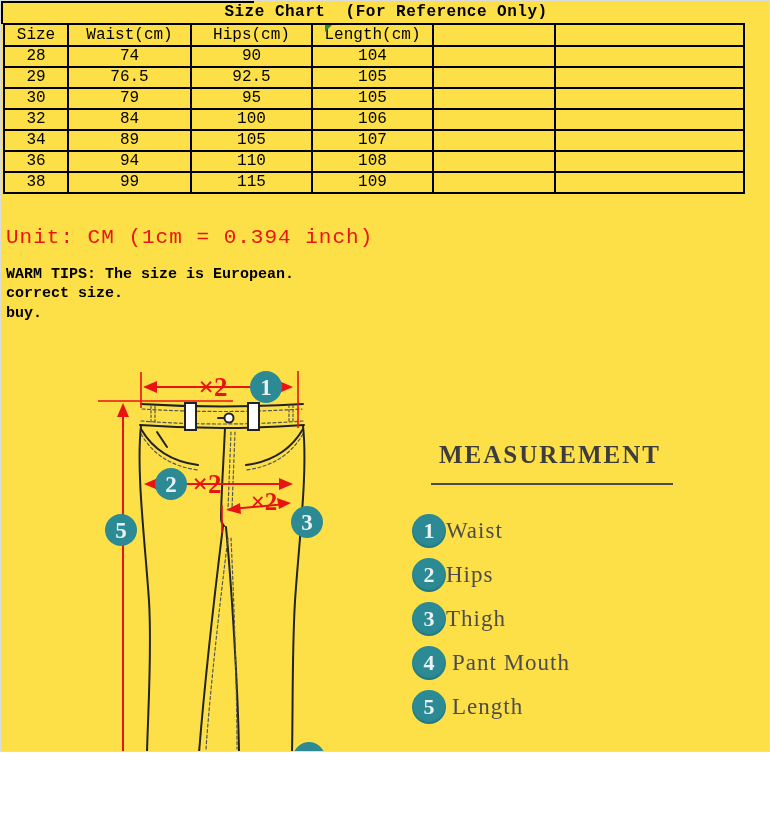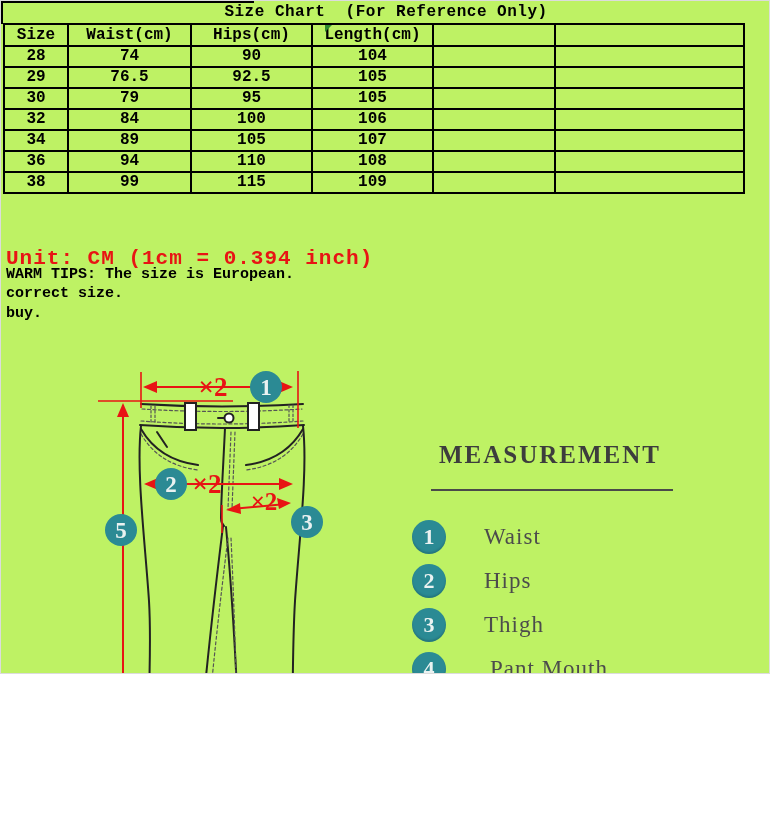--- a/index.html
+++ b/index.html
@@ -1,61 +1,61 @@
 <!DOCTYPE html>
 <html><head>
 <meta charset="utf-8">
 <style>
   html,body{margin:0;padding:0;background:#fff;}
   .page{
-    position:relative;width:770px;height:674px;background:#bef264;
+    position:relative;width:770px;height:752px;background:#fde047;
     font-family:"Liberation Mono",monospace;overflow:hidden;
     box-sizing:border-box;border:1px solid #dcdcdc;
   }
   
   .tborder-top{position:absolute;left:0;top:0;width:253px;height:2px;background:#000;}
   .tborder-left{position:absolute;left:0;top:0;width:2px;height:23px;background:#000;}
   .page-title{
     position:absolute;top:2px;left:0;width:770px;text-align:center;
     font-size:16px;font-weight:bold;color:#000;white-space:pre;letter-spacing:.5px;
   }
   
   table.size-table{position:absolute;top:22px;left:2px;border-collapse:collapse;table-layout:fixed;}
   table.size-table th,table.size-table td{
     border:2px solid #000;padding:0;margin:0;text-align:center;vertical-align:middle;
-    font-family:"Liberation Mono",monospace;font-weight:bold;font-size:16px;color:#000;
+    font-family:"Liberation Mono",monospace;font-weight:normal;font-size:16px;color:#000;
     height:19px;line-height:19px;overflow:hidden;position:relative;
   }
   table.size-table th{height:20px;}
   .c0{width:64px}.c1{width:123px}.c2{width:121px}.c3{width:121px}.c4{width:122px}.c5{width:189px}
   .cell-flag{
     position:absolute;left:324px;top:24px;width:0;height:0;
     border-top:7px solid #2e8b2e;border-right:7px solid transparent;
   }
   
-  .unit-note{position:absolute;left:5px;top:246px;font-size:21px;font-weight:bold;letter-spacing:1px;}
+  .unit-note{position:absolute;left:5px;top:225px;font-size:21px;font-weight:normal;letter-spacing:1px;}
   .tips{position:absolute;left:5px;top:264px;font-size:15px;font-weight:bold;color:#000;line-height:19.4px;white-space:pre;}
   
   svg.pants{position:absolute;left:94px;top:362px;}
   
   .legend{position:absolute;left:400px;top:440px;width:340px;font-family:"Liberation Serif",serif;}
   .legend-title{
-    display:inline-block;margin-left:30px;padding:0 12px 20px 8px;
+    display:inline-block;margin-left:30px;padding:0 12px 14px 8px;
     font-size:25px;letter-spacing:2px;color:#3d3d3d;border-bottom:2px solid #4a4a4a;font-weight:bold;
   }
   .legend-items{margin-top:24px;}
   .legend-item{display:flex;align-items:center;height:44px;}
   .legend-item:nth-child(4) .llabel,.legend-item:nth-child(5) .llabel{padding-left:6px;}
   .lnum{
     flex:0 0 34px;width:34px;height:34px;border-radius:50%;margin-left:11px;
     background:#2b8a94;color:#eaf2f1;font-size:22px;font-weight:bold;
     display:flex;align-items:center;justify-content:center;
     box-shadow:inset 0 -2px 2px rgba(0,0,0,.15);
   }
-  .llabel{margin-left:38px;font-size:23px;color:#4c4c4c;letter-spacing:1px;}
+  .llabel{font-size:23px;color:#4c4c4c;letter-spacing:1px;}
 </style>
 </head>
 <body>
 
 <div class="page">
 
   <div class="tborder-top"></div>
   <div class="tborder-left"></div>
   <div class="page-title">Size Chart  (For Reference Only)</div>
 

